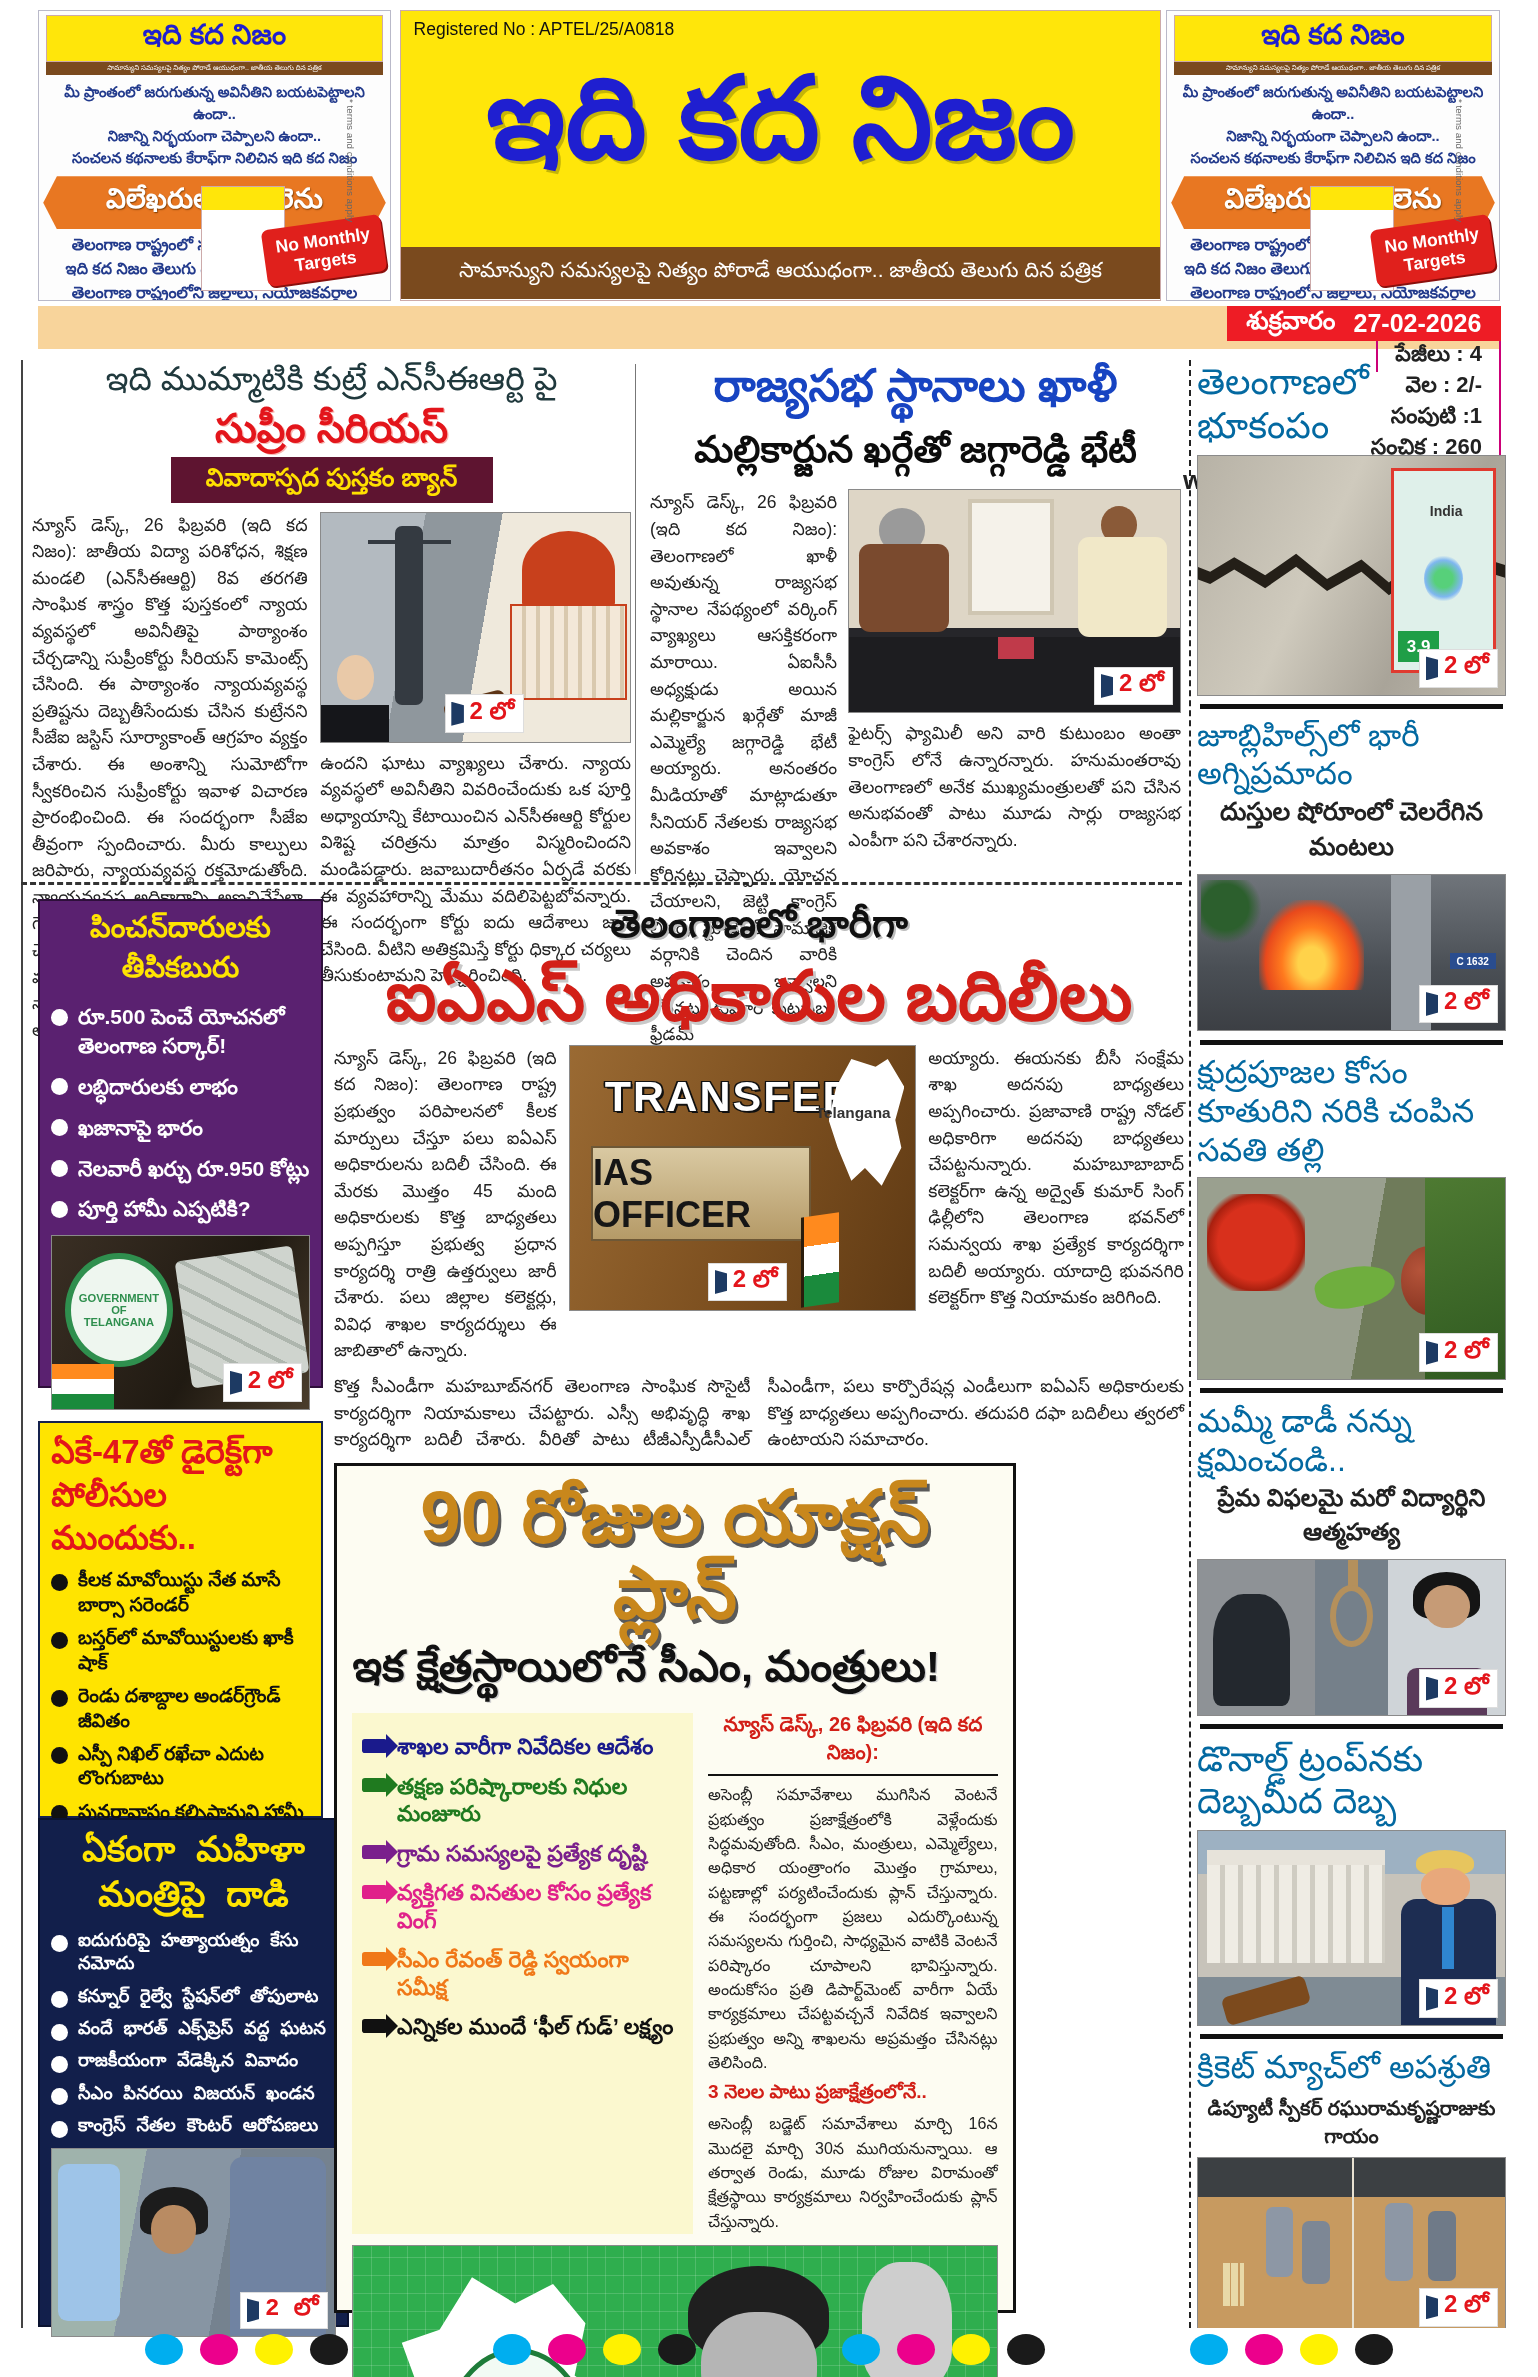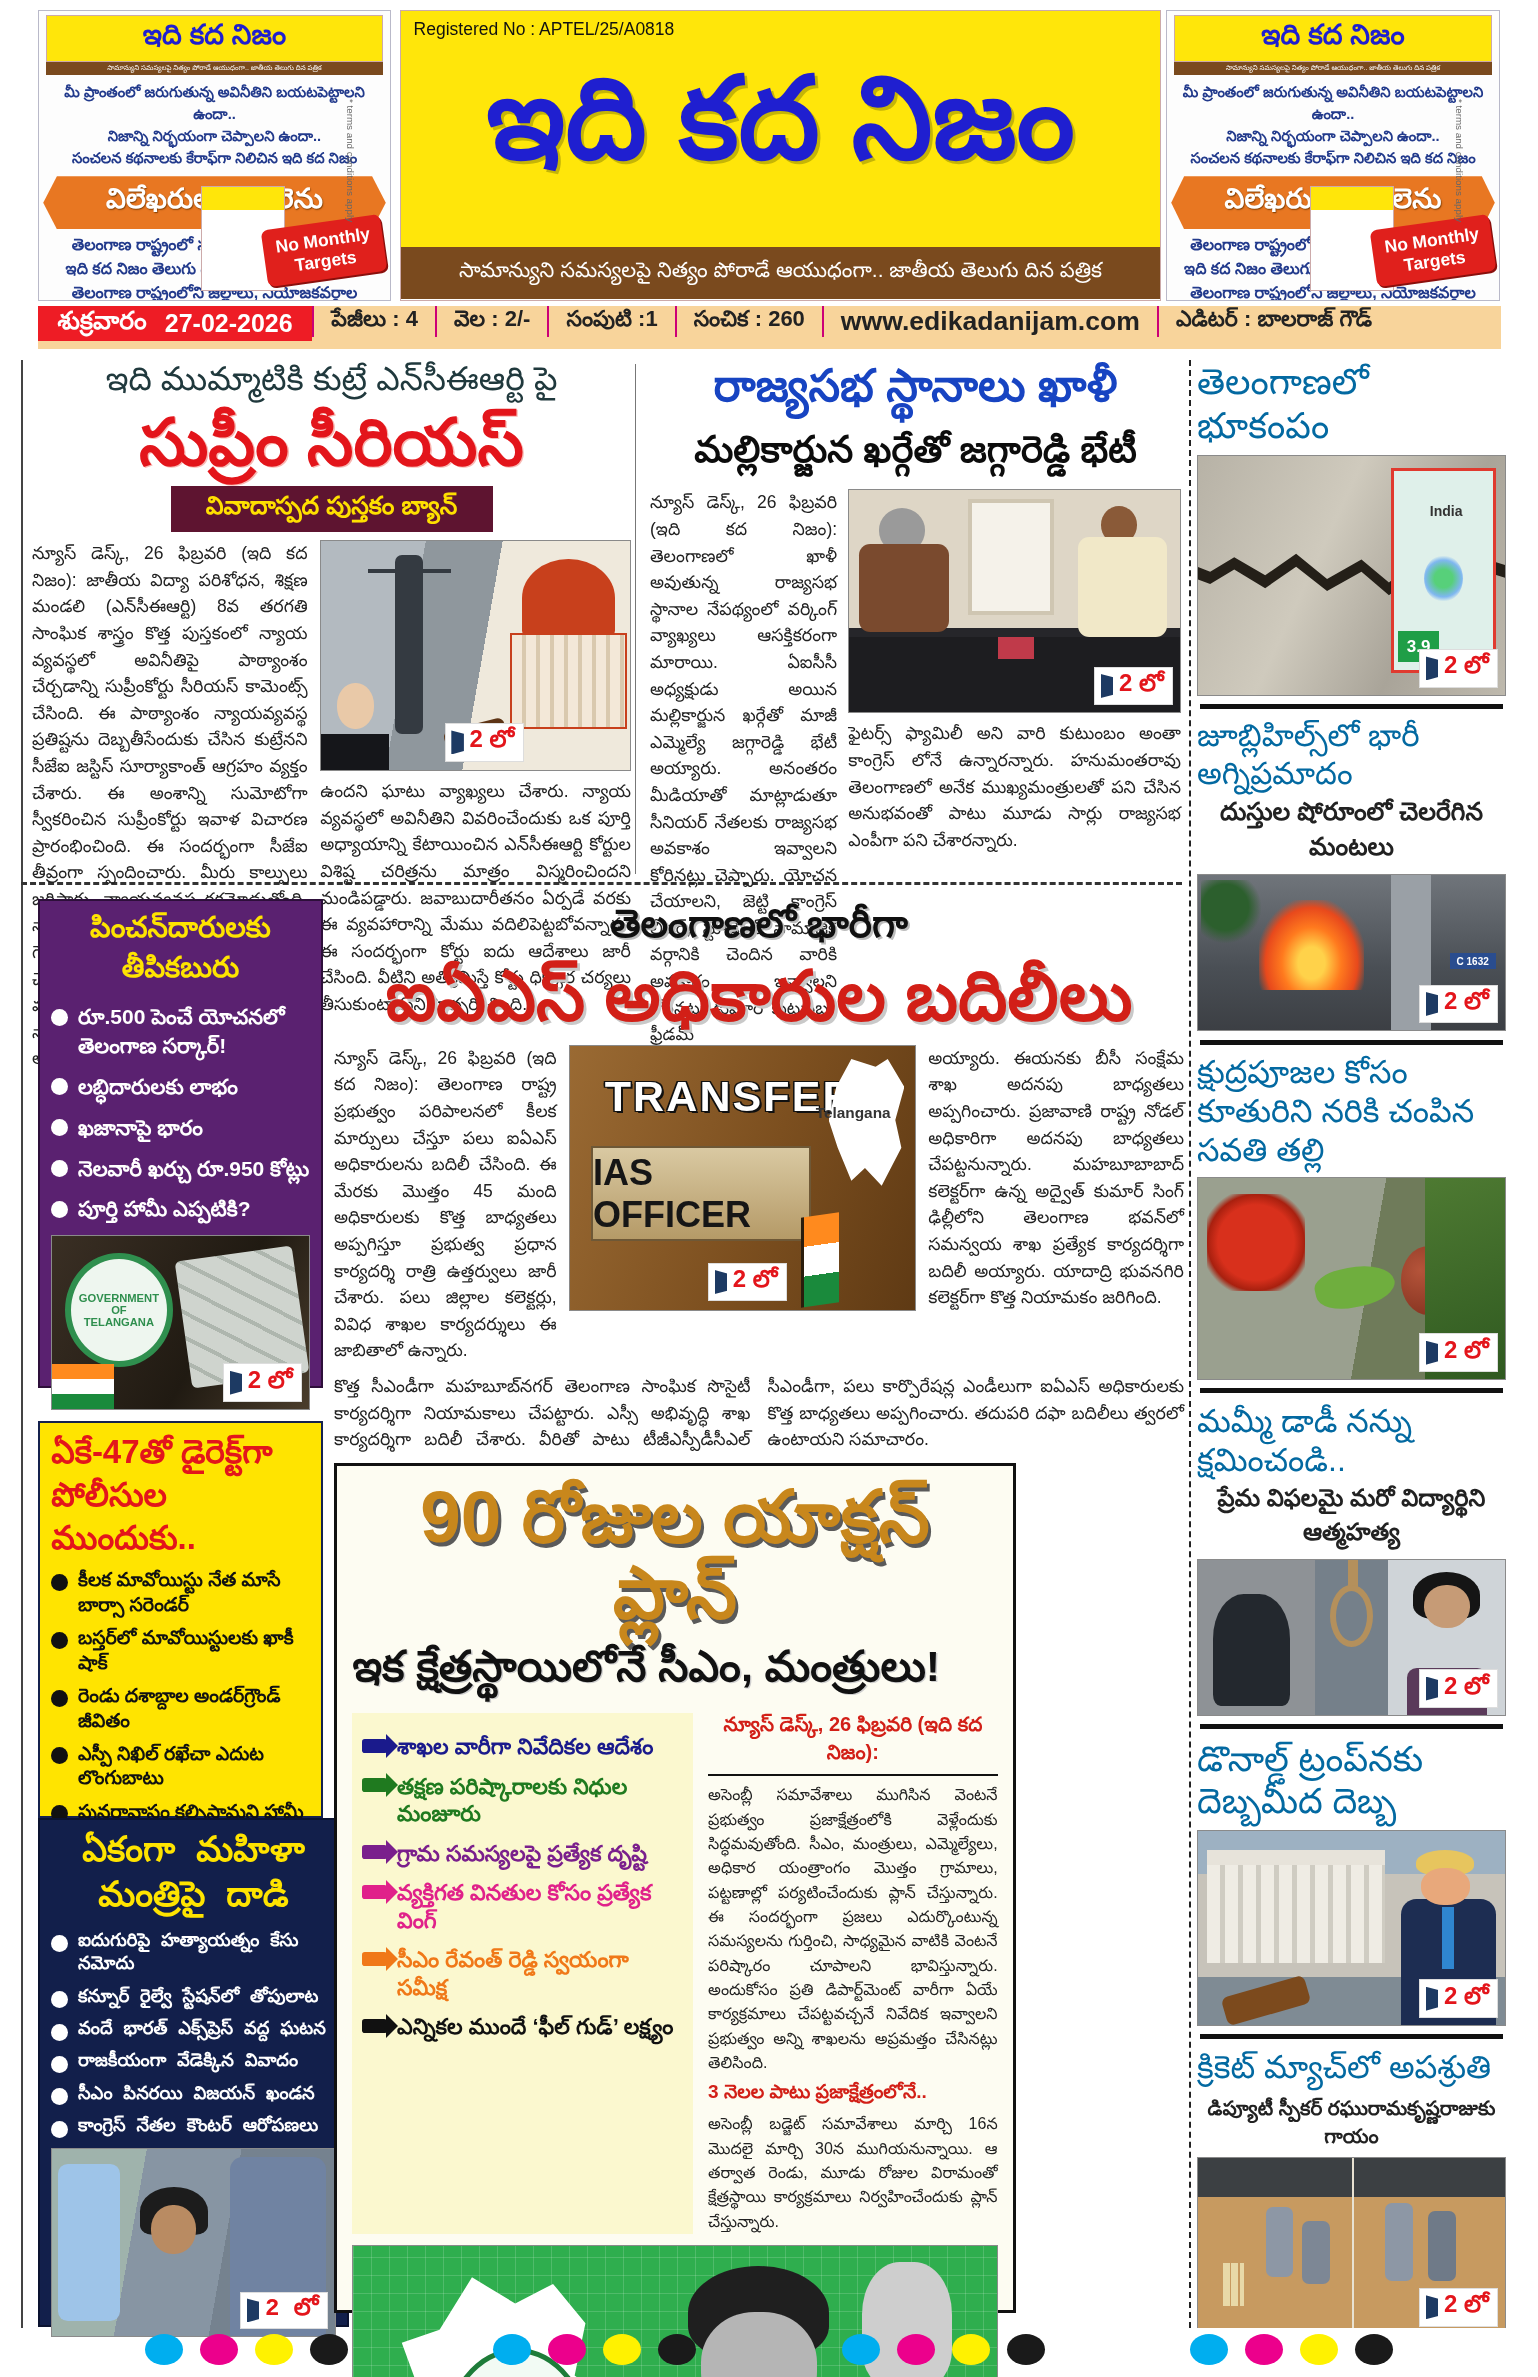--- a/index.html
+++ b/index.html
@@ -26,21 +26,21 @@
   .ad-side { position:absolute; right:-22.4px; top:50%; transform:rotate(90deg); font-size:9.8px; color:#666; }
 
   .center-head { position:absolute; left:400px; top:9.8px; width:761px; height:291px; border:1.4px solid #caa; }
   .ch-yellow { height:236px; background:#ffe60a; position:relative; }
   .ch-reg { position:absolute; left:12.6px; top:8.4px; font-size:17.5px; color:#111; }
   .ch-title { position:absolute; left:0; right:0; top:50px; text-align:center; color:#1f1fd0; font-weight:bold; font-size:115px; line-height:1;
     text-shadow:2.8px 2.8px 0 rgba(90,90,0,.35); }
   .ch-brown { height:52px; background:#7a4a1e; color:#fff; display:flex; align-items:center; justify-content:center; font-size:21px; }
 
   
-  .infobar { position:absolute; left:38px; top:306px; width:1463px; height:43px; background:#f8d49b; display:flex; align-items:flex-start; }
+  .infobar { position:absolute; left:38px; top:306px; width:1463px; height:43px; background:#f8d49b; display:flex; align-items:flex-end;flex-direction:column; }
   .ib-date { background:#ee1c25; color:#fff; font-weight:bold; font-size:25px; display:flex; align-items:center; padding:0 19.6px; gap:18px; }
   .ib-seg { display:flex; align-items:center; padding:0 17px; font-weight:bold; font-size:22px; color:#222; border-right:2.8px solid #cc0077; }
   .ib-seg.first { border-left:2.8px solid #cc0077; }
   .ib-seg.web { font-size:26.6px; }
   .ib-seg.last { border-right:none; }
 
   
   .tag2 { position:absolute; background:#fff; border:0.7px solid #ddd; color:#e3151b; font-weight:bold; font-size:24px;
     padding:1.4px 8.4px 1.4px 5.6px; display:inline-flex; align-items:center; gap:5.6px; }
   .tag2::before { content:""; width:12.6px; height:24px; background:#1d3a63; clip-path:polygon(0 0,100% 14%,100% 86%,0 100%); }
@@ -51,21 +51,21 @@
 
   
   .vline { position:absolute; left:635px; top:364px; height:510px; border-left:1.4px solid #777; }
   .hdash { position:absolute; left:21px; top:882px; width:1161px; border-top:3.5px dashed #333; }
   .raildash { position:absolute; left:1189px; top:360px; height:1968px; border-left:2.8px dashed #222; }
   .leftline { position:absolute; left:21px; top:360px; height:1968px; border-left:2.1px solid #444; }
 
   
   .ncert { position:absolute; left:32px; top:360px; width:599px; height:521px; }
   .nc-kicker { text-align:center; color:#20393d; font-weight:normal; font-size:33px; }
-  .nc-head { text-align:center; color:#e3151b; font-weight:bold; font-size:66px; line-height:1.1; text-shadow:1.4px 1.4px 0 #f8b9b4; }
+  .nc-head { text-align:center; color:#e3151b; font-weight:bold; font-size:40px; line-height:1.1; text-shadow:1.4px 1.4px 0 #f8b9b4; }
   .nc-strap { margin:7px auto 8.4px; width:322px; background:#5e1430; color:#ffe000; font-weight:bold; font-size:25px; text-align:center; padding:5.6px 0; }
   .nc-row { display:flex; gap:12.6px; }
   .nc-colL { width:47%; }
   .nc-colR { width:53%; display:flex; flex-direction:column; gap:7px; }
 
   
   .ph-justice { height:231px; background:linear-gradient(100deg,#b3bac0 0 30%,#8f979d 30% 52%,#efe9dc 52%); }
   .j-statue { left:24%; top:6%; width:9%; height:78%; background:#343a41; border-radius:7px; }
   .j-arm { left:15%; top:12%; width:27%; height:0; border-top:4.9px solid #343a41; }
   .j-dome { right:5%; top:8%; width:30%; height:34%; background:#c8401c; border-radius:50% 50% 8% 8%; }

